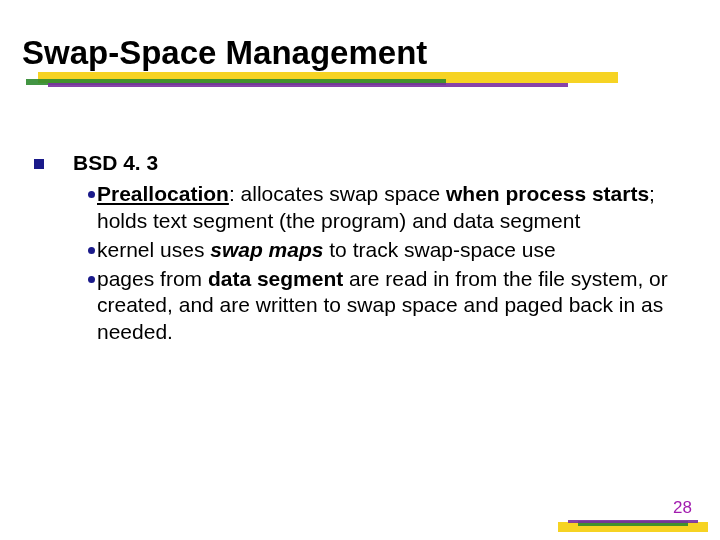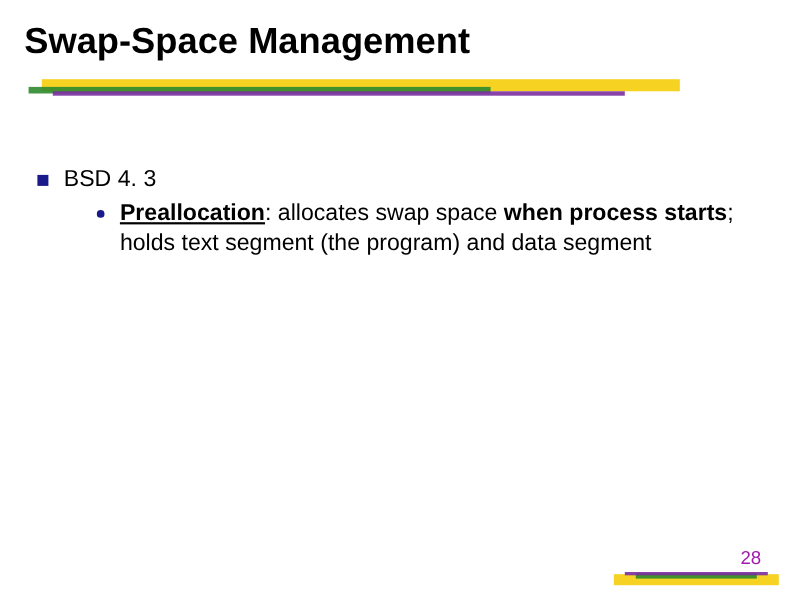--- a/index.html
+++ b/index.html
@@ -15,21 +15,21 @@
   }
   .slide {
     width: 720px;
     height: 540px;
     position: relative;
     box-sizing: border-box;
   }
   .title-wrap {
     position: absolute;
     left: 22px;
-    top: 18px;
+    top: 34px;
   }
   .title {
     font-family: Arial, Helvetica, sans-serif;
     font-weight: 900;
     font-size: 33px;
     letter-spacing: 0px;
     color: #000;
     position: relative;
     z-index: 2;
   }
@@ -82,31 +82,32 @@
     gap: 14px;
   }
   .square-bullet {
     width: 10px;
     height: 10px;
     background: #1a1a8a;
     flex: 0 0 auto;
     margin-top: 9px;
   }
   .top-label {
-    font-weight: 400;
+    font-weight: 700;
+    margin-left: 15px;
   }
   .sublist {
     margin: 4px 0 0 54px;
     padding: 0;
     list-style: none;
   }
   .sublist > li {
     display: flex;
     align-items: flex-start;
-    gap: 14px;
+    gap: 2px;
     margin-bottom: 2px;
   }
   .dot {
     width: 7px;
     height: 7px;
     border-radius: 50%;
     background: #1a1a8a;
     flex: 0 0 auto;
     margin-top: 10px;
   }
@@ -176,20 +177,32 @@
       <div class="top-label">BSD 4. 3</div>
     </div>
 
     <ul class="sublist">
       <li>
         <div class="dot"></div>
         <div>
           <span class="b u">Preallocation</span><span>: allocates swap space </span><span class="b">when process starts</span><span>; holds text segment (the program) and data segment</span>
         </div>
       </li>
+      <li>
+        <div class="dot"></div>
+        <div>
+          <span>kernel uses </span><span class="bi">swap maps</span><span> to track swap-space use</span>
+        </div>
+      </li>
+      <li>
+        <div class="dot"></div>
+        <div>
+          <span>pages from </span><span class="b">data segment</span><span> are read in from the file system, or created, and are written to swap space and paged back in as needed.</span>
+        </div>
+      </li>
     </ul>
   </div>
 
   <div class="corner-accent">
     <div class="y"></div>
     <div class="g"></div>
     <div class="p"></div>
   </div>
 
   <div class="page-num">28</div>

